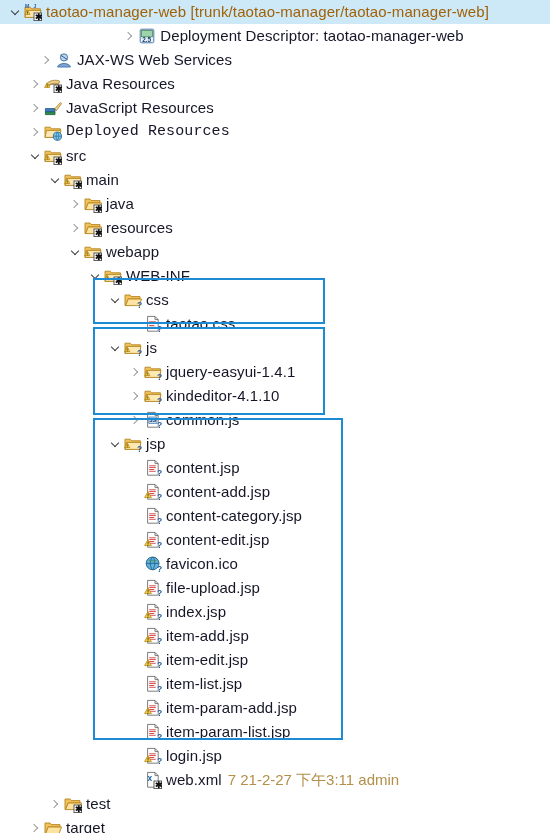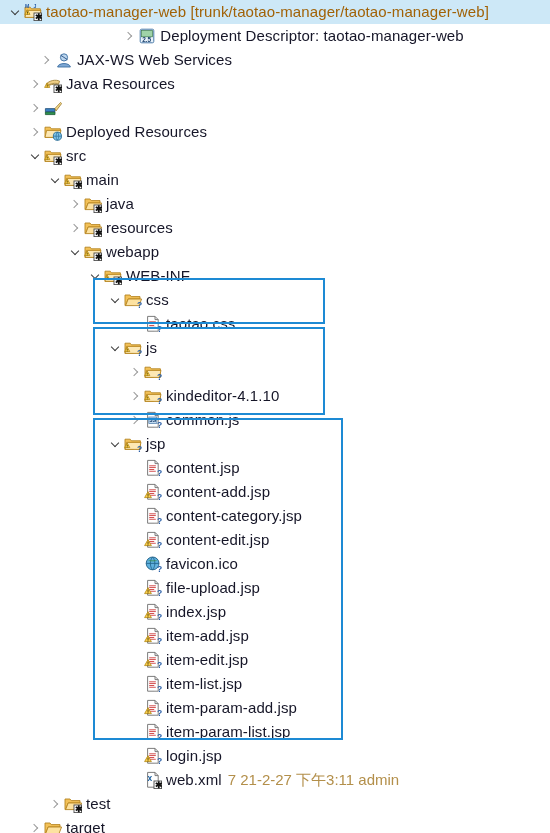--- a/index.html
+++ b/index.html
@@ -151,22 +151,23 @@
     </div>
     <div class="row" style="padding-left: 28px;">
       <span class="arrow collapsed"></span>
       <span class="icon">
         <svg width="18" height="18" viewBox="0 0 18 18" xmlns="http://www.w3.org/2000/svg">
           <path d="M1.4 12.8 L11.0 12.8 L11.0 15.6 L1.4 15.6 Z" fill="#2f8f4f" stroke="#1d5c33" stroke-width="0.8"></path>
           <path d="M1.4 9.6 L11.0 9.6 L11.0 12.6 L1.4 12.6 Z" fill="#3a7fc1" stroke="#214e78" stroke-width="0.8"></path>
           <path d="M11.0 9.4 L16.6 3.4 L17.6 4.6 L12.0 12.0 Z" fill="#f2d98a" stroke="#9c7a2e" stroke-width="0.8"></path>
         </svg>
       </span>
-    </div>
-    <div class="row" style="padding-left: 28px;">
+      <span class="label">JavaScript Resources</span>
+    </div>
+    <div class="row" style="padding-left: 28px; font-family: Liberation Mono, monospace;">
       <span class="arrow collapsed"></span>
       <span class="icon">
         <svg width="18" height="18" viewBox="0 0 18 18" xmlns="http://www.w3.org/2000/svg">
           <path d="M1 4.2 L6.2 4.2 L7.4 5.8 L16.4 5.8 L16.4 14.4 L1 14.4 Z" fill="#f3c158" stroke="#b58420" stroke-width="0.9"></path>
           <path d="M2.6 7.4 L17 7.4 L15.2 14.4 L1 14.4 Z" fill="#fde8b4" stroke="#b58420" stroke-width="0.9"></path>
           <g>
             <circle cx="13.4" cy="13.2" r="4.1" fill="#7fc4ea" stroke="#2b6d96" stroke-width="0.9"></circle>
             <path d="M9.3 13.2 H17.5 M13.4 9.1 C15.2 11.2 15.2 15.2 13.4 17.3 C11.6 15.2 11.6 11.2 13.4 9.1" fill="none" stroke="#2b6d96" stroke-width="0.7"></path>
           </g>
         </svg>
@@ -340,20 +341,21 @@
             <path d="M0.6 12.6 L3.2 8.0 L5.8 12.6 Z" fill="#ffd24d" stroke="#b08512" stroke-width="0.8"></path>
             <rect x="2.8" y="9.7" width="0.8" height="1.6" fill="#4a3a06"></rect>
             <rect x="2.8" y="11.6" width="0.8" height="0.75" fill="#4a3a06"></rect>
           </g>
           <g>
             <circle cx="13.4" cy="13.8" r="4.0" fill="#ffffff" fill-opacity="0.05"></circle>
             <text x="13.1" y="17.4" font-family="Liberation Sans, sans-serif" font-size="8.5" font-weight="bold" fill="#2a5fa8">?</text>
           </g>
         </svg>
       </span>
+      <span class="label">jquery-easyui-1.4.1</span>
     </div>
     <div class="row" style="padding-left: 128px;">
       <span class="arrow collapsed"></span>
       <span class="icon">
         <svg width="18" height="18" viewBox="0 0 18 18" xmlns="http://www.w3.org/2000/svg">
           <path d="M1 4.2 L6.2 4.2 L7.4 5.8 L16.4 5.8 L16.4 14.4 L1 14.4 Z" fill="#f3c158" stroke="#b58420" stroke-width="0.9"></path>
           <path d="M2.6 7.4 L17 7.4 L15.2 14.4 L1 14.4 Z" fill="#fde8b4" stroke="#b58420" stroke-width="0.9"></path>
           <g>
             <path d="M0.6 12.6 L3.2 8.0 L5.8 12.6 Z" fill="#ffd24d" stroke="#b08512" stroke-width="0.8"></path>
             <rect x="2.8" y="9.7" width="0.8" height="1.6" fill="#4a3a06"></rect>

